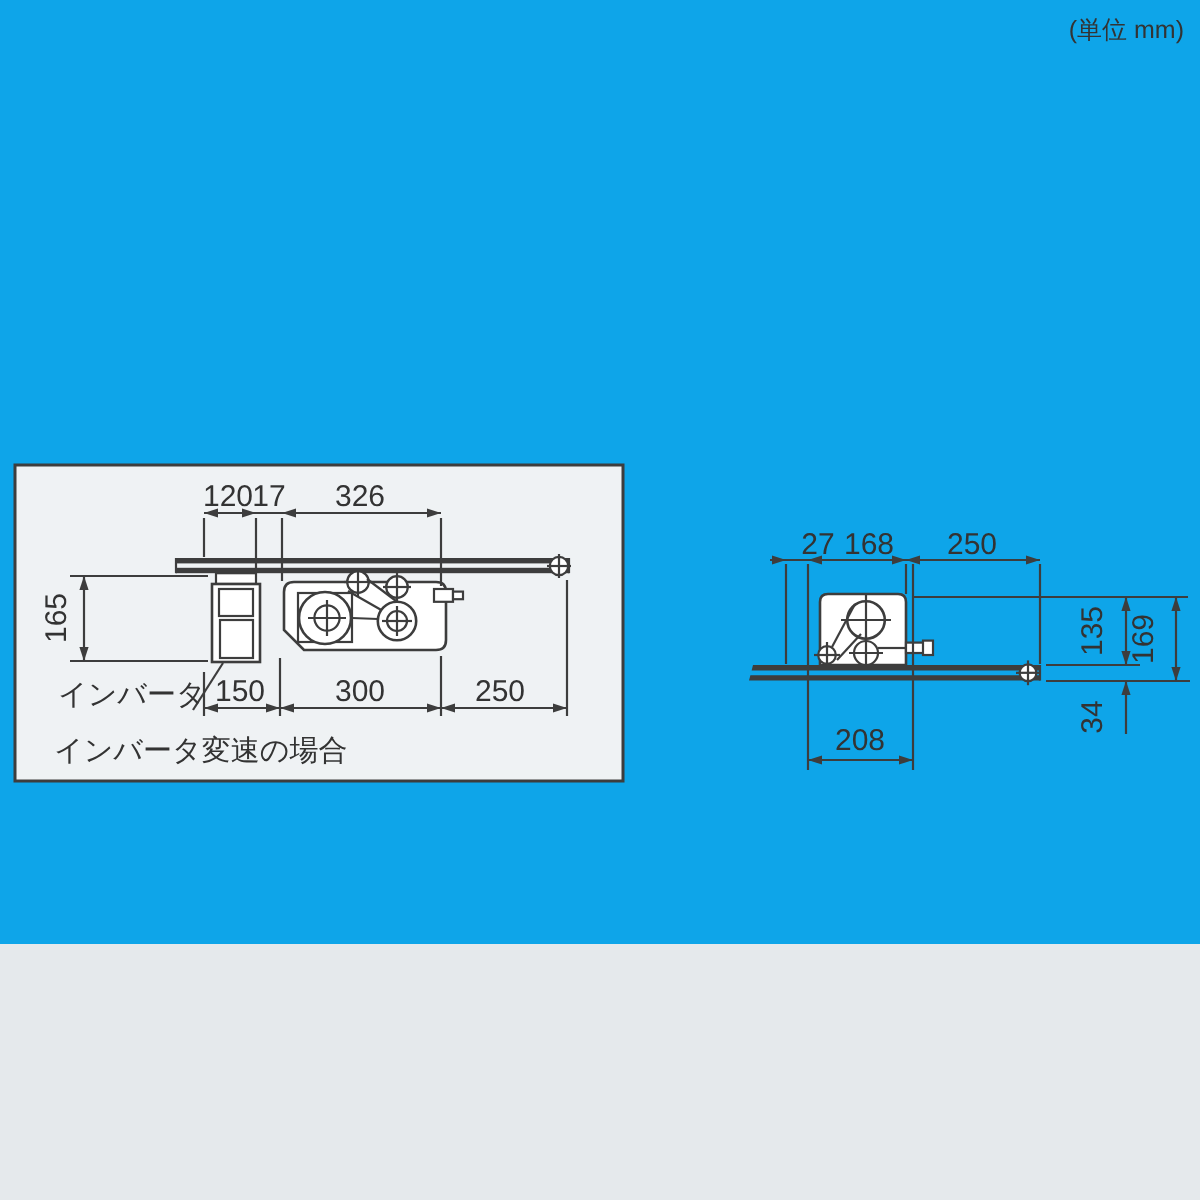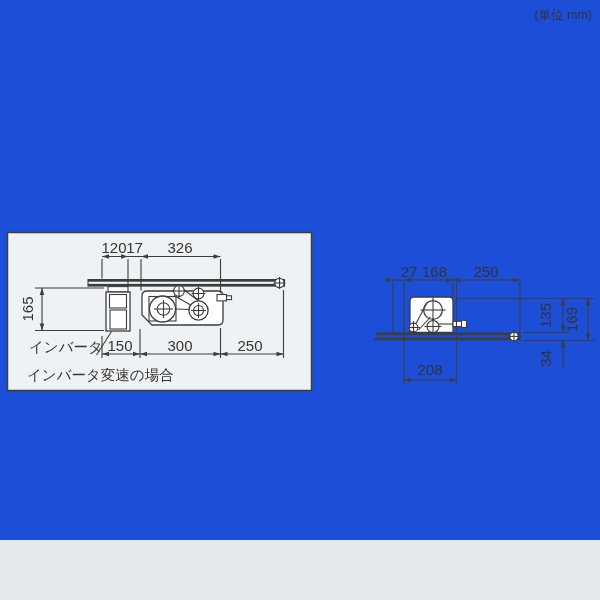--- a/index.html
+++ b/index.html
@@ -2,21 +2,21 @@
 <html><head>
 <meta charset="utf-8">
 <style>
   html,body{margin:0;padding:0;}
   body{
     width:600px;height:600px;
     background:#e5e9ec;
     font-family:"Liberation Sans", sans-serif;
     overflow:hidden;
   }
-  .stage{position:relative;width:600px;height:540px;background:#1d4ed8;}
+  .stage{position:relative;width:600px;height:472px;background:#0ea5e9;}
   svg{position:absolute;left:0;top:0;}
   svg text{
     font-family:"Liberation Sans", sans-serif;
     fill:#333;
     font-size:15px;
   }
   svg text.small{font-size:12.5px;}
   svg text.jp{font-size:14.5px;}
   .ln{stroke:#3d3d3d;stroke-width:1.1;fill:none;}
   .thick{stroke:#3d3d3d;stroke-width:1.3;fill:#fff;}

